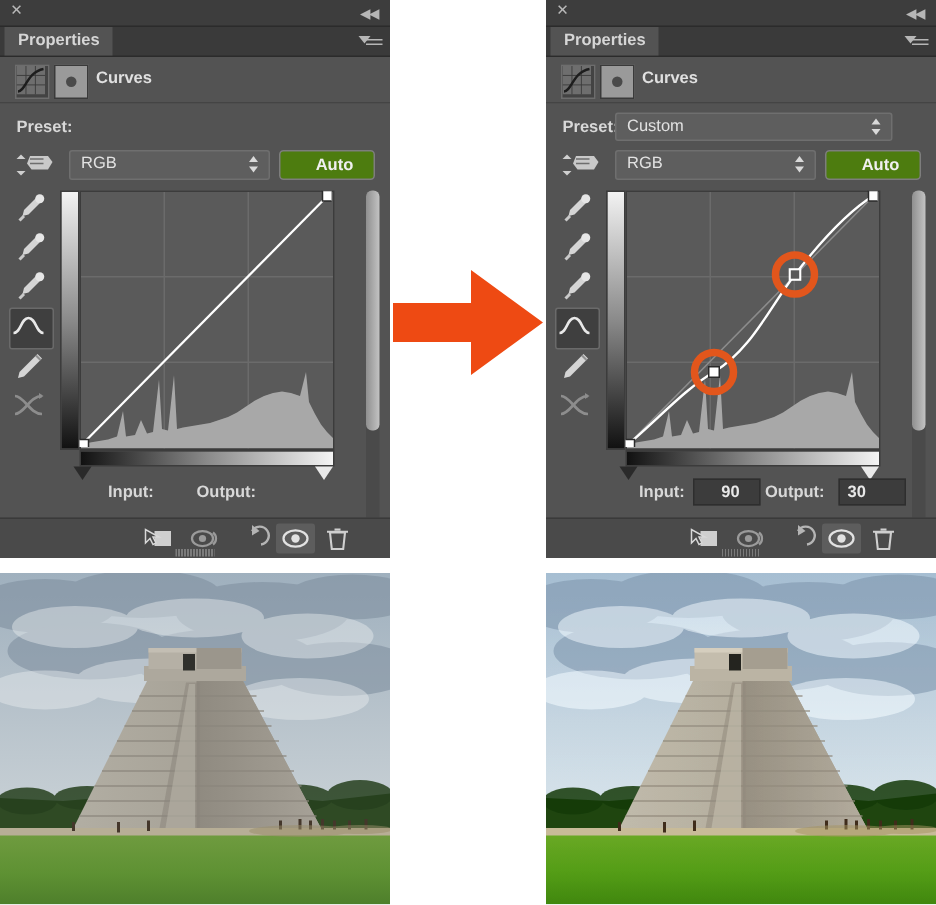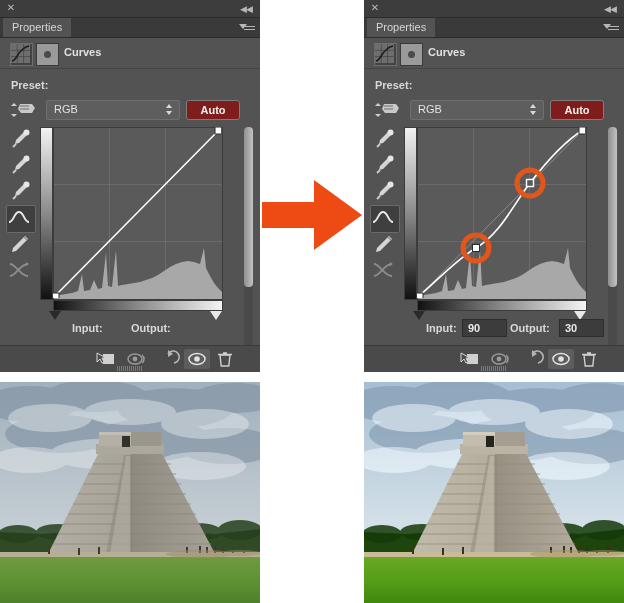--- a/index.html
+++ b/index.html
@@ -14,21 +14,21 @@
   .panel.right{left:364px;}
 
   .titlebar{position:relative;height:17px;background:#3d3d3d;border-bottom:1px solid #2b2b2b;}
   .closex{position:absolute;left:6px;top:3px;width:10px;height:10px;color:#b9b9b9;font-size:10px;
           line-height:10px;text-align:center;}
   .collapse{position:absolute;right:6px;top:4px;width:14px;height:10px;color:#b6b6b6;font-size:9px;
             letter-spacing:-1px;line-height:10px;}
 
   .tabrow{position:relative;height:19px;background:#3a3a3a;border-bottom:1px solid #2b2b2b;}
   .tab{position:absolute;left:3px;top:0;height:19px;padding:0 9px;background:#535353;
-       color:#d6d6d6;font-size:11px;font-weight:normal;line-height:19px;}
+       color:#d6d6d6;font-size:11px;font-weight:bold;line-height:19px;}
   .panelmenu{position:absolute;right:5px;top:4px;width:16px;height:11px;}
   .panelmenu i{position:absolute;right:0;display:block;height:1.4px;background:#b6b6b6;}
   .panelmenu i:nth-child(1){top:1px;width:11px;}
   .panelmenu i:nth-child(2){top:4px;width:11px;}
   .panelmenu i:nth-child(3){top:7px;width:11px;}
   .panelmenu .tri{position:absolute;left:0;top:1.5px;width:0;height:0;
        border-left:4px solid transparent;border-right:4px solid transparent;border-top:5px solid #b6b6b6;}
 
   .adjhead{position:relative;height:30px;border-bottom:1px solid #444;}
   .adjicon{position:absolute;left:10px;top:5px;width:21px;height:21px;background:#434343;
@@ -50,23 +50,23 @@
   .combo .arrows{position:absolute;right:6px;top:3px;width:7px;height:11px;}
   .combo .arrows .up,.combo .arrows .dn{position:absolute;left:0;width:0;height:0;
          border-left:3.5px solid transparent;border-right:3.5px solid transparent;}
   .combo .arrows .up{top:0;border-bottom:4px solid #d9d9d9;}
   .combo .arrows .dn{bottom:0;border-top:4px solid #d9d9d9;}
   #presetCombo{left:46px;top:0;width:183px;height:17px;}
 
   .chanrow{position:absolute;left:0;top:30px;width:100%;height:22px;}
   .handicon{position:absolute;left:10px;top:2px;width:28px;height:18px;}
   #chanCombo{left:46px;top:1px;width:132px;height:18px;}
-  .autobtn{position:absolute;left:186px;top:1px;width:52px;height:18px;background:#7f1d1d;
+  .autobtn{position:absolute;left:186px;top:1px;width:52px;height:18px;background:#4d7c0f;
            border:1px solid #7d7d7d;border-radius:3px;color:#f0f0f0;font-size:11px;
-           font-weight:bold;text-align:center;line-height:18px;}
+           font-weight:bold;text-align:center;line-height:18px;padding-left:10px;}
 
   
   .toolrail{position:absolute;left:6px;top:58px;width:30px;height:160px;}
   .tool{position:relative;width:28px;height:26px;}
   .tool.sel{background:#3f3f3f;border:1px solid #6a6a6a;border-radius:2px;}
 
   
   .graphwrap{position:absolute;top:58px;width:182px;height:182px;}
   .panel.left .graphwrap{left:40px;}
   .panel.right .graphwrap{left:40px;}
@@ -319,20 +319,27 @@
           <path d="M1 17 C6 17 7 4 18 2" stroke="#1d1d1d" stroke-width="1.6" fill="none"></path>
         </svg>
       </div>
       <div class="maskthumb"></div>
       <div class="adjname">Curves</div>
     </div>
 
     <div class="body">
       <div class="presetrow">
         <span class="lbl preset-label">Preset:</span>
+        <div class="combo" id="presetCombo2" style="left:46px;top:0;width:183px;height:17px;">
+          <span class="ctext">Custom</span>
+          <span class="arrows">
+              <i class="up"></i>
+              <i class="dn"></i>
+            </span>
+        </div>
       </div>
 
       <div class="chanrow">
         <div class="handicon">
           <svg width="28" height="18" viewBox="0 0 28 18">
             <path d="M10 3 L22 3 L25 7 L22 12 L11 12 L8 8 Z" fill="#c9c9c9"></path>
             <path d="M10 5 L19 5 M10 8 L19 8" stroke="#6e6e6e" stroke-width="1"></path>
             <path d="M4 2 l3 3 l-6 0 Z" fill="#cfcfcf"></path>
             <path d="M4 16 l3 -3 l-6 0 Z" fill="#cfcfcf"></path>
           </svg>
@@ -413,21 +420,21 @@
           <rect x="55.5" y="117.5" width="7" height="7" fill="#ffffff" stroke="#2a2a2a" stroke-width="1"></rect>
           <rect x="109.5" y="52.5" width="7" height="7" fill="#5a5a5a" stroke="#ffffff" stroke-width="1.4"></rect>
         </svg>
         <div class="hgrad"></div>
         <div class="blackstop"></div>
         <div class="whitestop"></div>
       </div>
 
       <div class="iorow">
         <span class="lbl" style="position:absolute;left:62px;top:3px;">Input:</span>
-        <div class="iofield" id="inField" style="left:98px;">90</div>
+        <div class="iofield" id="inField" style="left:98px;text-align:center;">90</div>
         <span class="lbl" style="position:absolute;left:146px;top:3px;">Output:</span>
         <div class="iofield" id="outField" style="left:195px;">30</div>
       </div>
 
       <div class="scrollbar">
         <div class="thumb"></div>
       </div>
     </div>
 
     <div class="footer">

